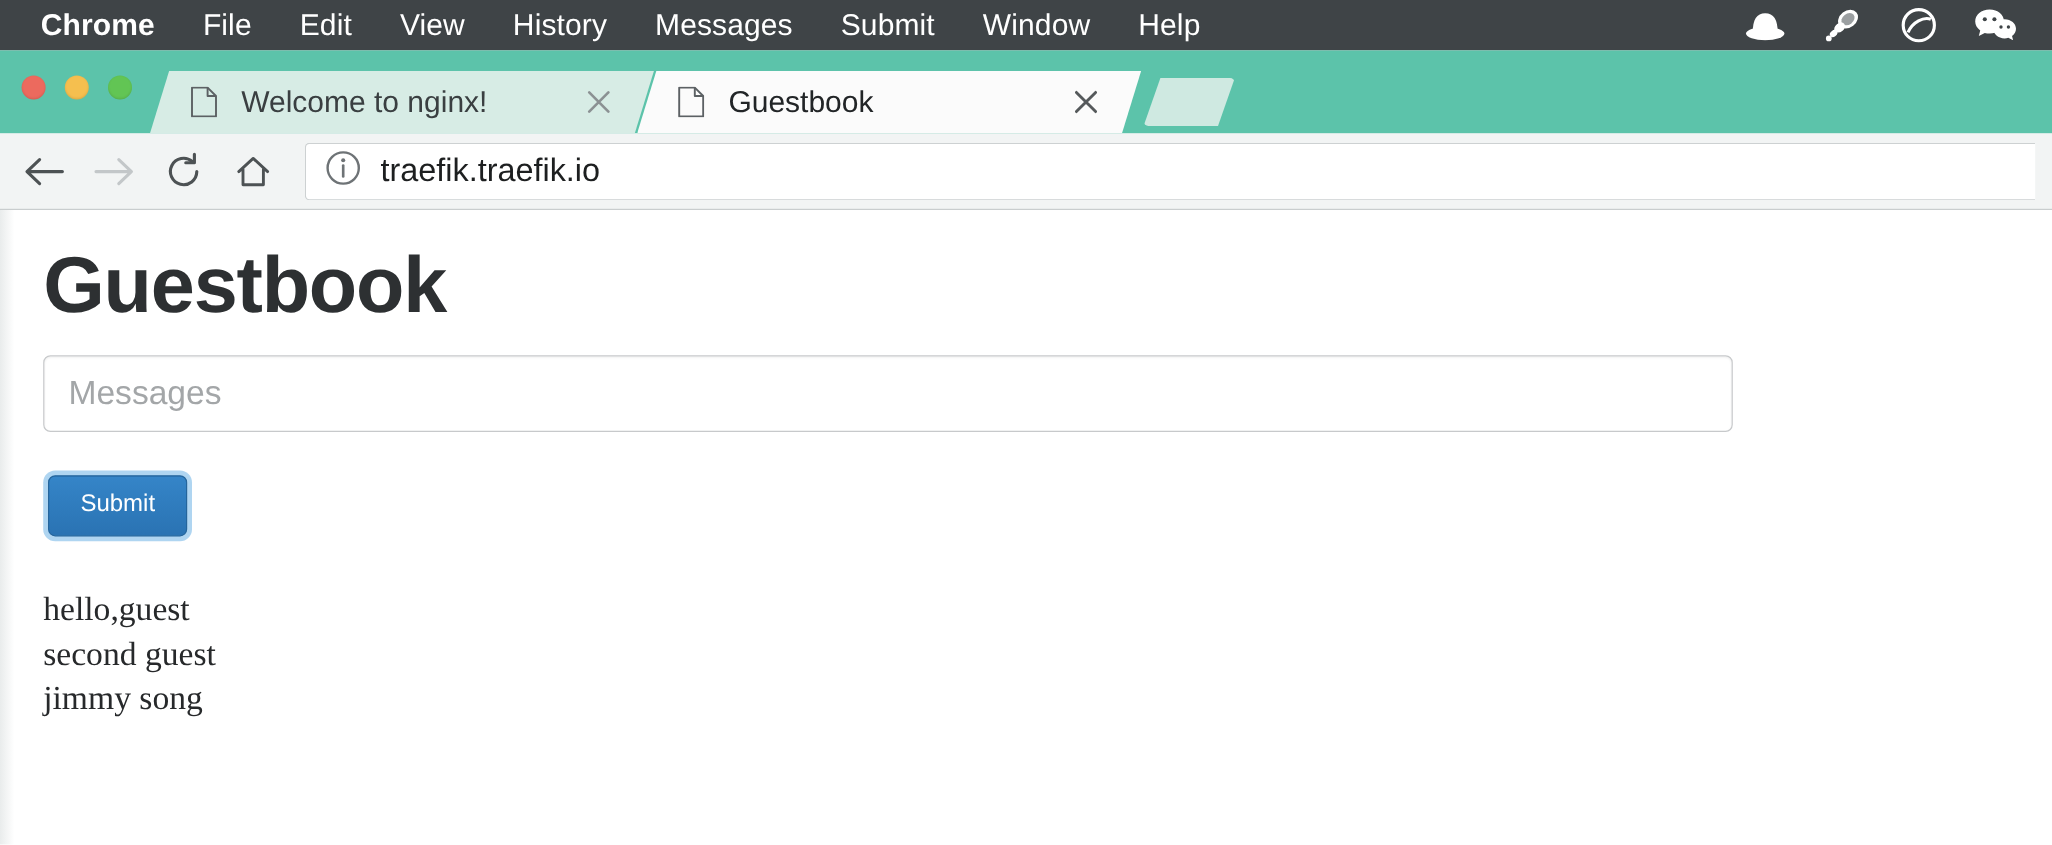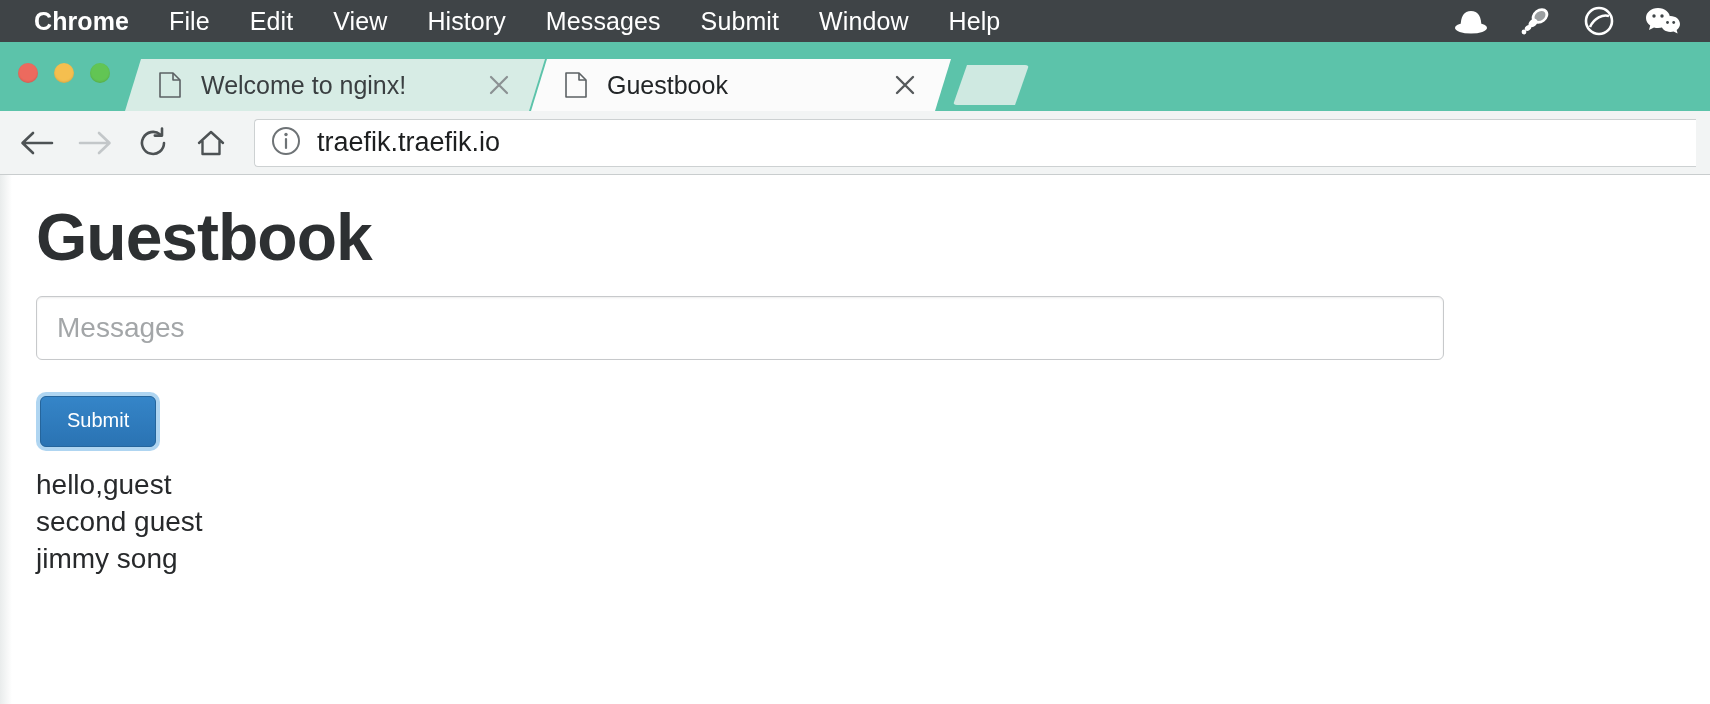--- a/index.html
+++ b/index.html
@@ -230,21 +230,22 @@
     border-radius: 6px;
     color: #ffffff;
     font-size: 20px;
     font-family: "Liberation Sans", sans-serif;
     padding: 12px 26px 14px 26px;
     cursor: pointer;
     outline: none;
   }
 
   .messages {
-    margin-top: 16px;
+    margin-top: 40px;
+    font-family: Liberation Serif, serif;
   }
   .message-line {
     font-size: 28px;
     color: #27292b;
     line-height: 1.32;
   }
 </style>
 </head>
 <body>
 

